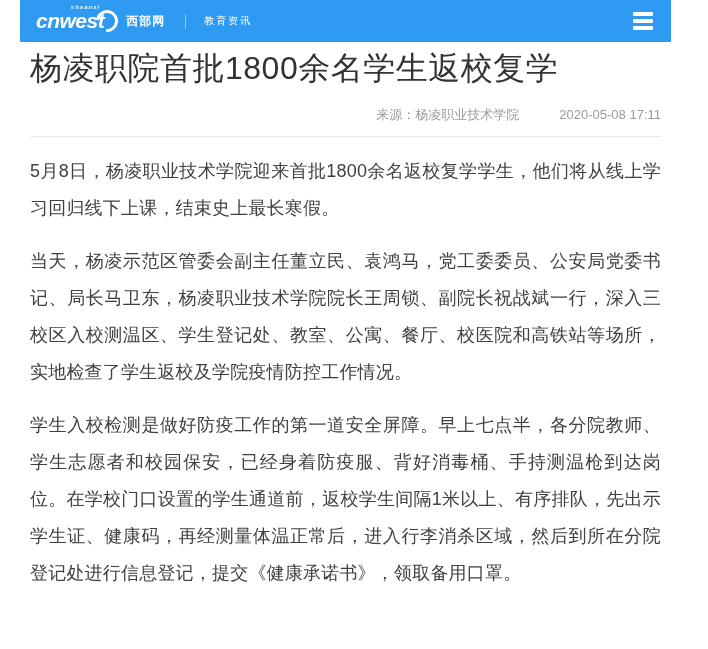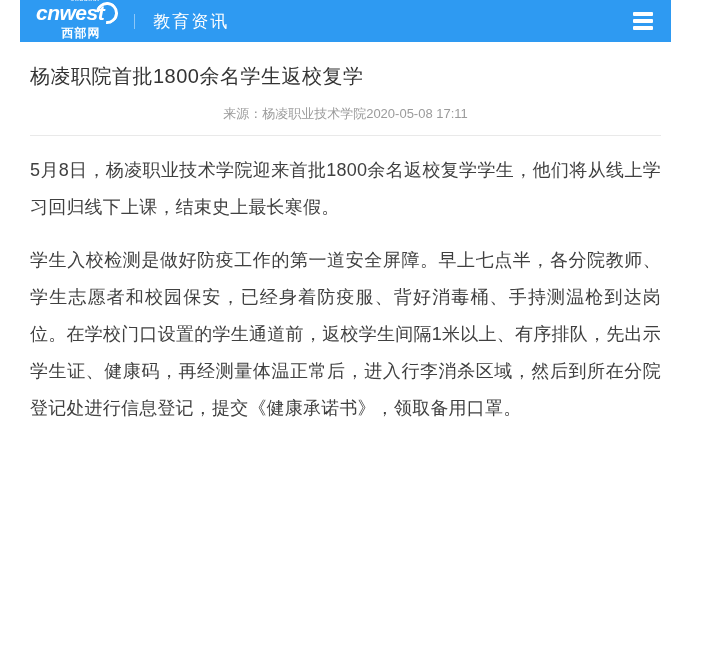--- a/index.html
+++ b/index.html
@@ -18,21 +18,20 @@
     height: 42px;
     background: #2E9AF2;
     display: flex;
     align-items: center;
     padding: 0 14px 0 16px;
   }
   .logo {
     display: flex;
     align-items: center;
     cursor: pointer;
-    flex-direction: column;
   }
   .logo-en {
     position: relative;
     color: #fff;
     font-weight: bold;
     font-style: italic;
     font-size: 21px;
     letter-spacing: -0.5px;
     padding-right: 10px;
   }
@@ -65,21 +64,21 @@
     letter-spacing: 1px;
   }
   .header-divider {
     width: 1px;
     height: 15px;
     background: rgba(255,255,255,0.45);
     margin: 0 18px 0 20px;
   }
   .channel {
     color: #ffffff;
-    font-size: 17px;
+    font-size: 10px;
     letter-spacing: 2px;
     cursor: pointer;
   }
   .menu-btn {
     margin-left: auto;
     margin-right: 2px;
     display: flex;
     flex-direction: column;
     gap: 3px;
     cursor: pointer;
@@ -89,33 +88,34 @@
     width: 20px;
     height: 4px;
     background: #ffffff;
     border-radius: 1px;
   }
   
   .article {
     padding: 0 10px;
   }
   .article-title {
-    margin-top: 21px;
-    font-size: 20px;
+    margin-top: 5px;
+    font-size: 32px;
     font-weight: 400;
     color: #333333;
     letter-spacing: 0.5px;
   }
   .meta-row {
     margin-top: 15px;
     display: flex;
-    justify-content: center;
+    justify-content: flex-end;
     align-items: baseline;
     font-size: 13px;
     color: #9b9b9b;
+    gap: 40px;
   }
   .rule {
     margin-top: 12px;
     border: none;
     border-top: 1px solid #e9e9e9;
     height: 0;
   }
   .article-body p {
     margin-top: 16px;
     font-size: 18px;
@@ -153,17 +153,18 @@
 
     <div class="meta-row">
       <span>来源：杨凌职业技术学院</span>
       <span>2020-05-08 17:11</span>
     </div>
 
     <hr class="rule">
 
     <div class="article-body">
       <p>5月8日，杨凌职业技术学院迎来首批1800余名返校复学学生，他们将从线上学习回归线下上课，结束史上最长寒假。</p>
+      <p>当天，杨凌示范区管委会副主任董立民、袁鸿马，党工委委员、公安局党委书记、局长马卫东，杨凌职业技术学院院长王周锁、副院长祝战斌一行，深入三校区入校测温区、学生登记处、教室、公寓、餐厅、校医院和高铁站等场所，实地检查了学生返校及学院疫情防控工作情况。</p>
       <p>学生入校检测是做好防疫工作的第一道安全屏障。早上七点半，各分院教师、学生志愿者和校园保安，已经身着防疫服、背好消毒桶、手持测温枪到达岗位。在学校门口设置的学生通道前，返校学生间隔1米以上、有序排队，先出示学生证、健康码，再经测量体温正常后，进入行李消杀区域，然后到所在分院登记处进行信息登记，提交《健康承诺书》，领取备用口罩。</p>
     </div>
   </div>
 
 </div>
 
 </body></html>

